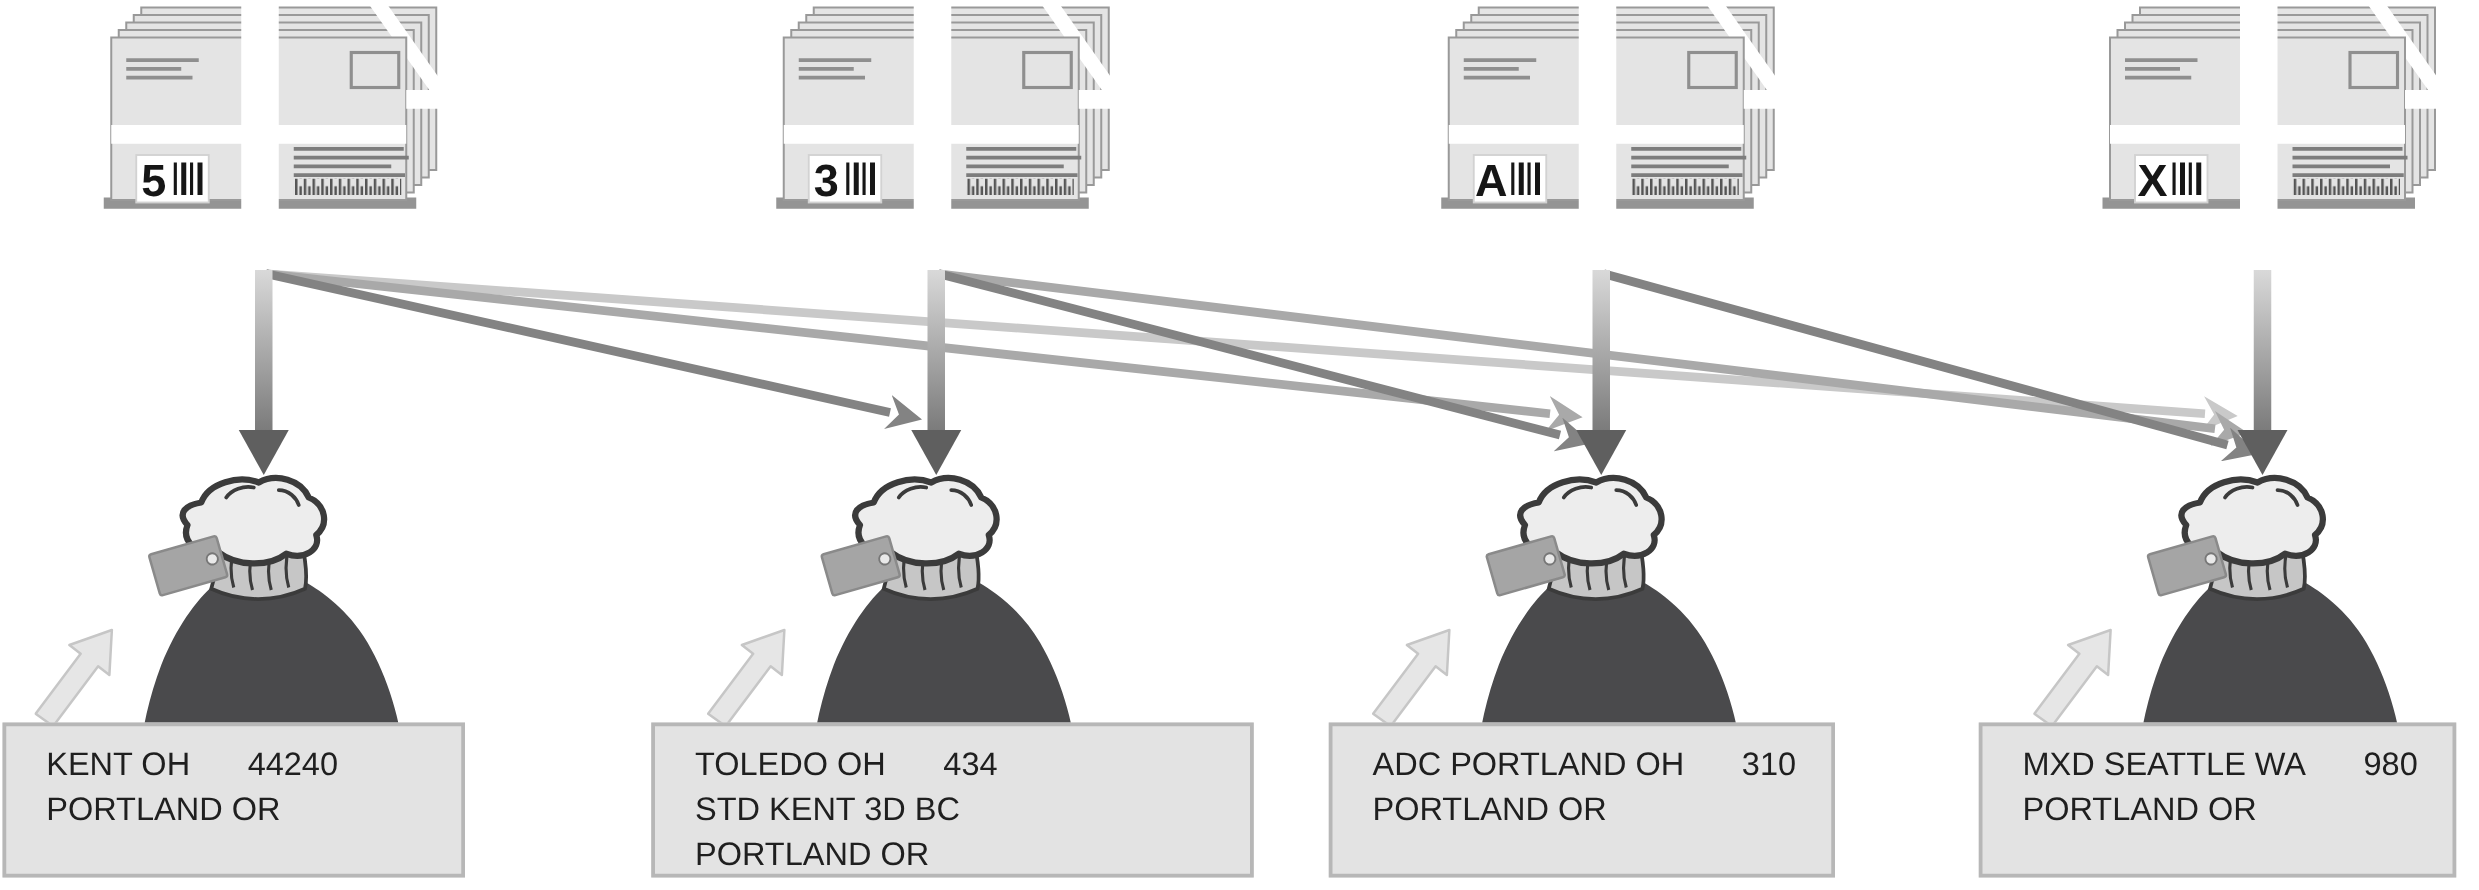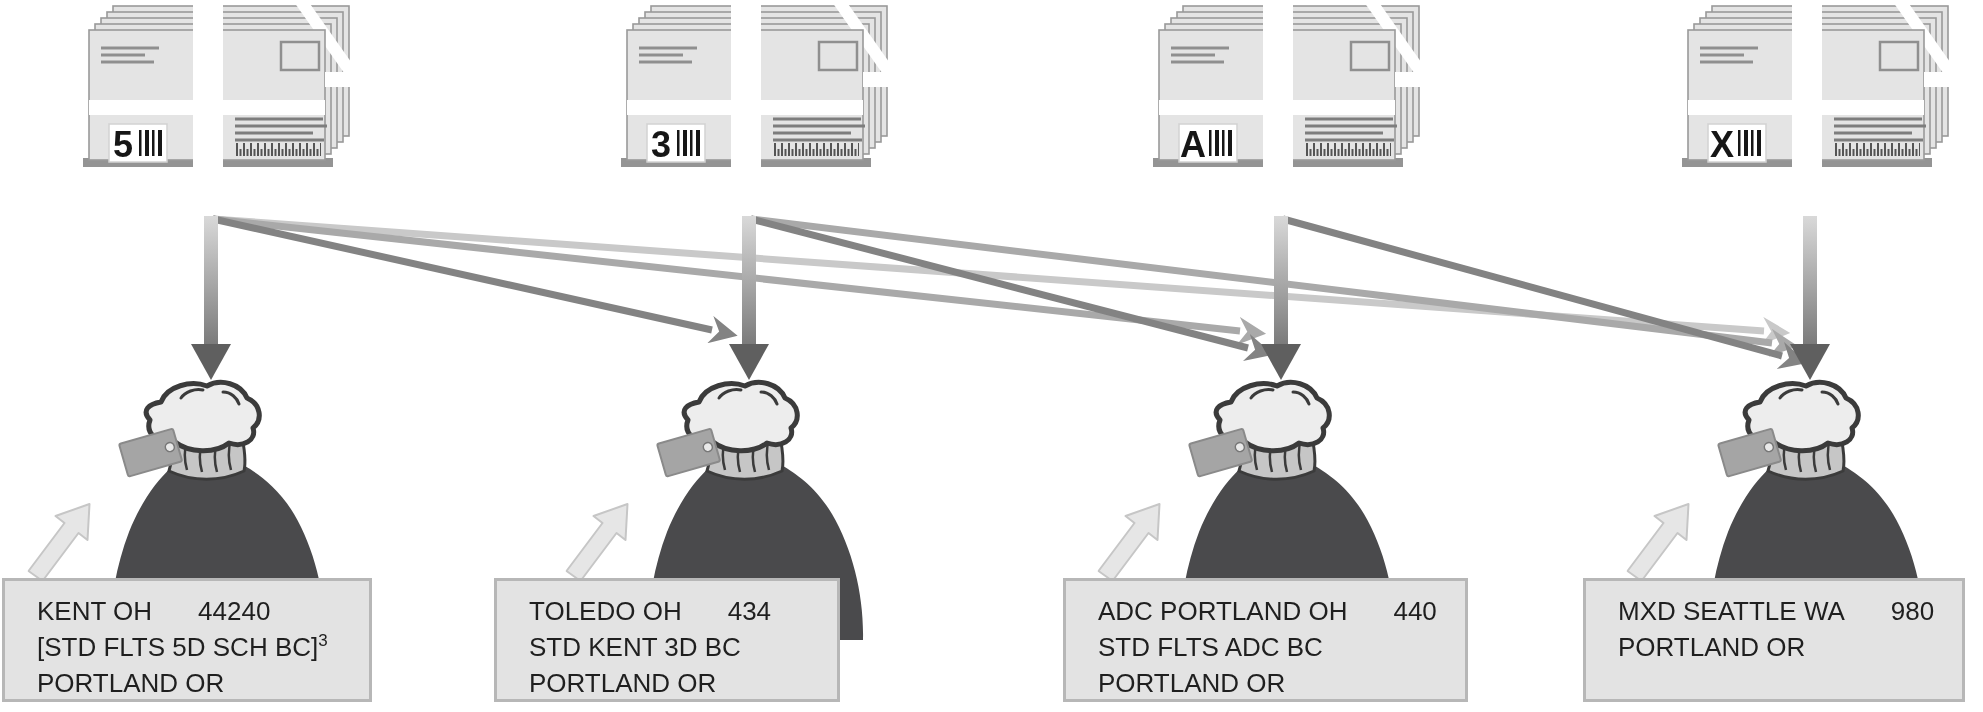--- a/index.html
+++ b/index.html
@@ -198,31 +198,29 @@
         <polygon class="vhead" points="1261,344 1301,344 1281,380"></polygon>
     </g>
     <g>
       <rect class="vshaft" x="1803" y="216" width="14" height="130"></rect>
         <polygon class="vhead" points="1790,344 1830,344 1810,380"></polygon>
     </g>
   </svg>
 
   <div class="label-box" style="left:2px;width:370px">
     <div><span>KENT OH</span><span class="num">44240</span></div>
-    <div><span>[STD FLTS 5D SCH BC]</span><sup>3</sup></div>
-    <div>PORTLAND OR</div>
-  </div>
-  <div class="label-box" style="left:494px;width:346px">
+    <div>PORTLAND OR</div>
+  </div>
+  <div class="label-box" style="left:521px;width:482px">
     <div><span>TOLEDO OH</span><span class="num">434</span></div>
     <div><span>STD KENT 3D BC</span><sup></sup></div>
     <div>PORTLAND OR</div>
   </div>
   <div class="label-box" style="left:1063px;width:405px">
-    <div><span>ADC PORTLAND OH</span><span class="num">440</span></div>
-    <div><span>STD FLTS ADC BC</span><sup></sup></div>
+    <div><span>ADC PORTLAND OH</span><span class="num">310</span></div>
     <div>PORTLAND OR</div>
   </div>
   <div class="label-box" style="left:1583px;width:382px">
     <div><span>MXD SEATTLE WA</span><span class="num">980</span></div>
     <div>PORTLAND OR</div>
   </div>
 
 </div>
 
 </body></html>

